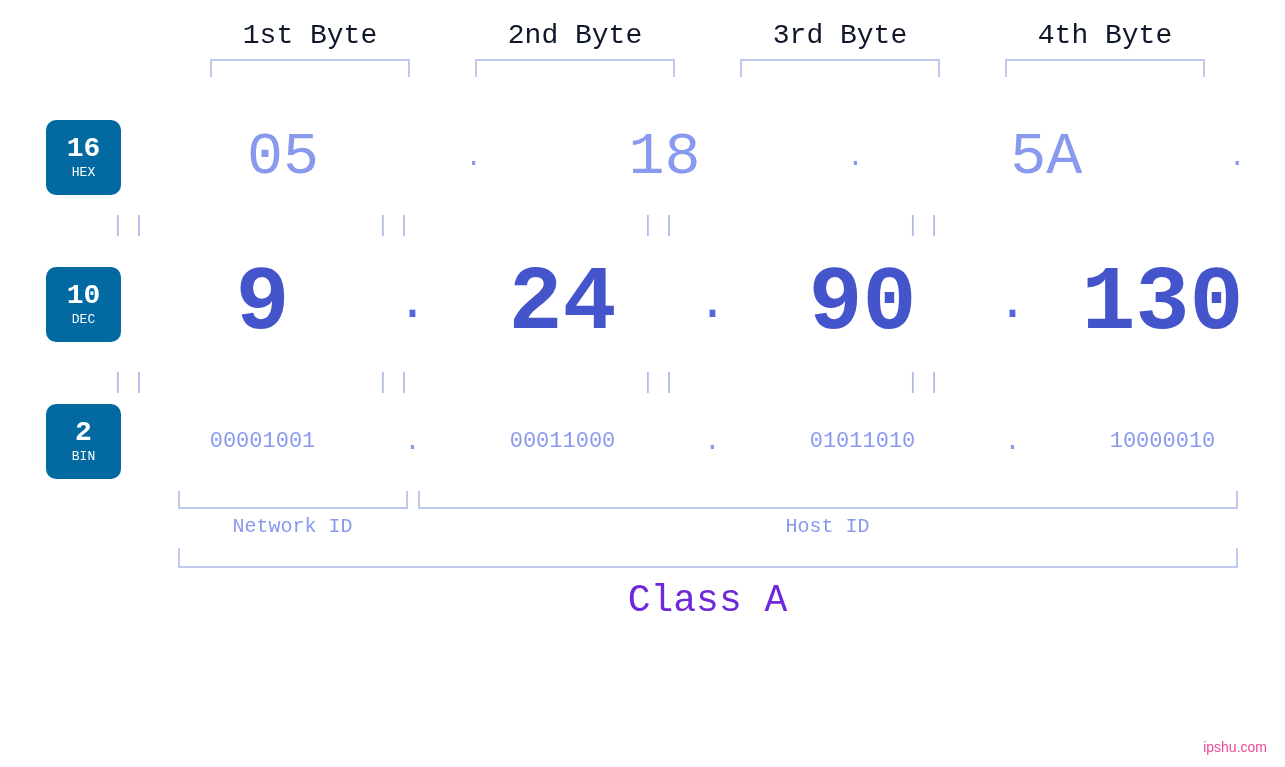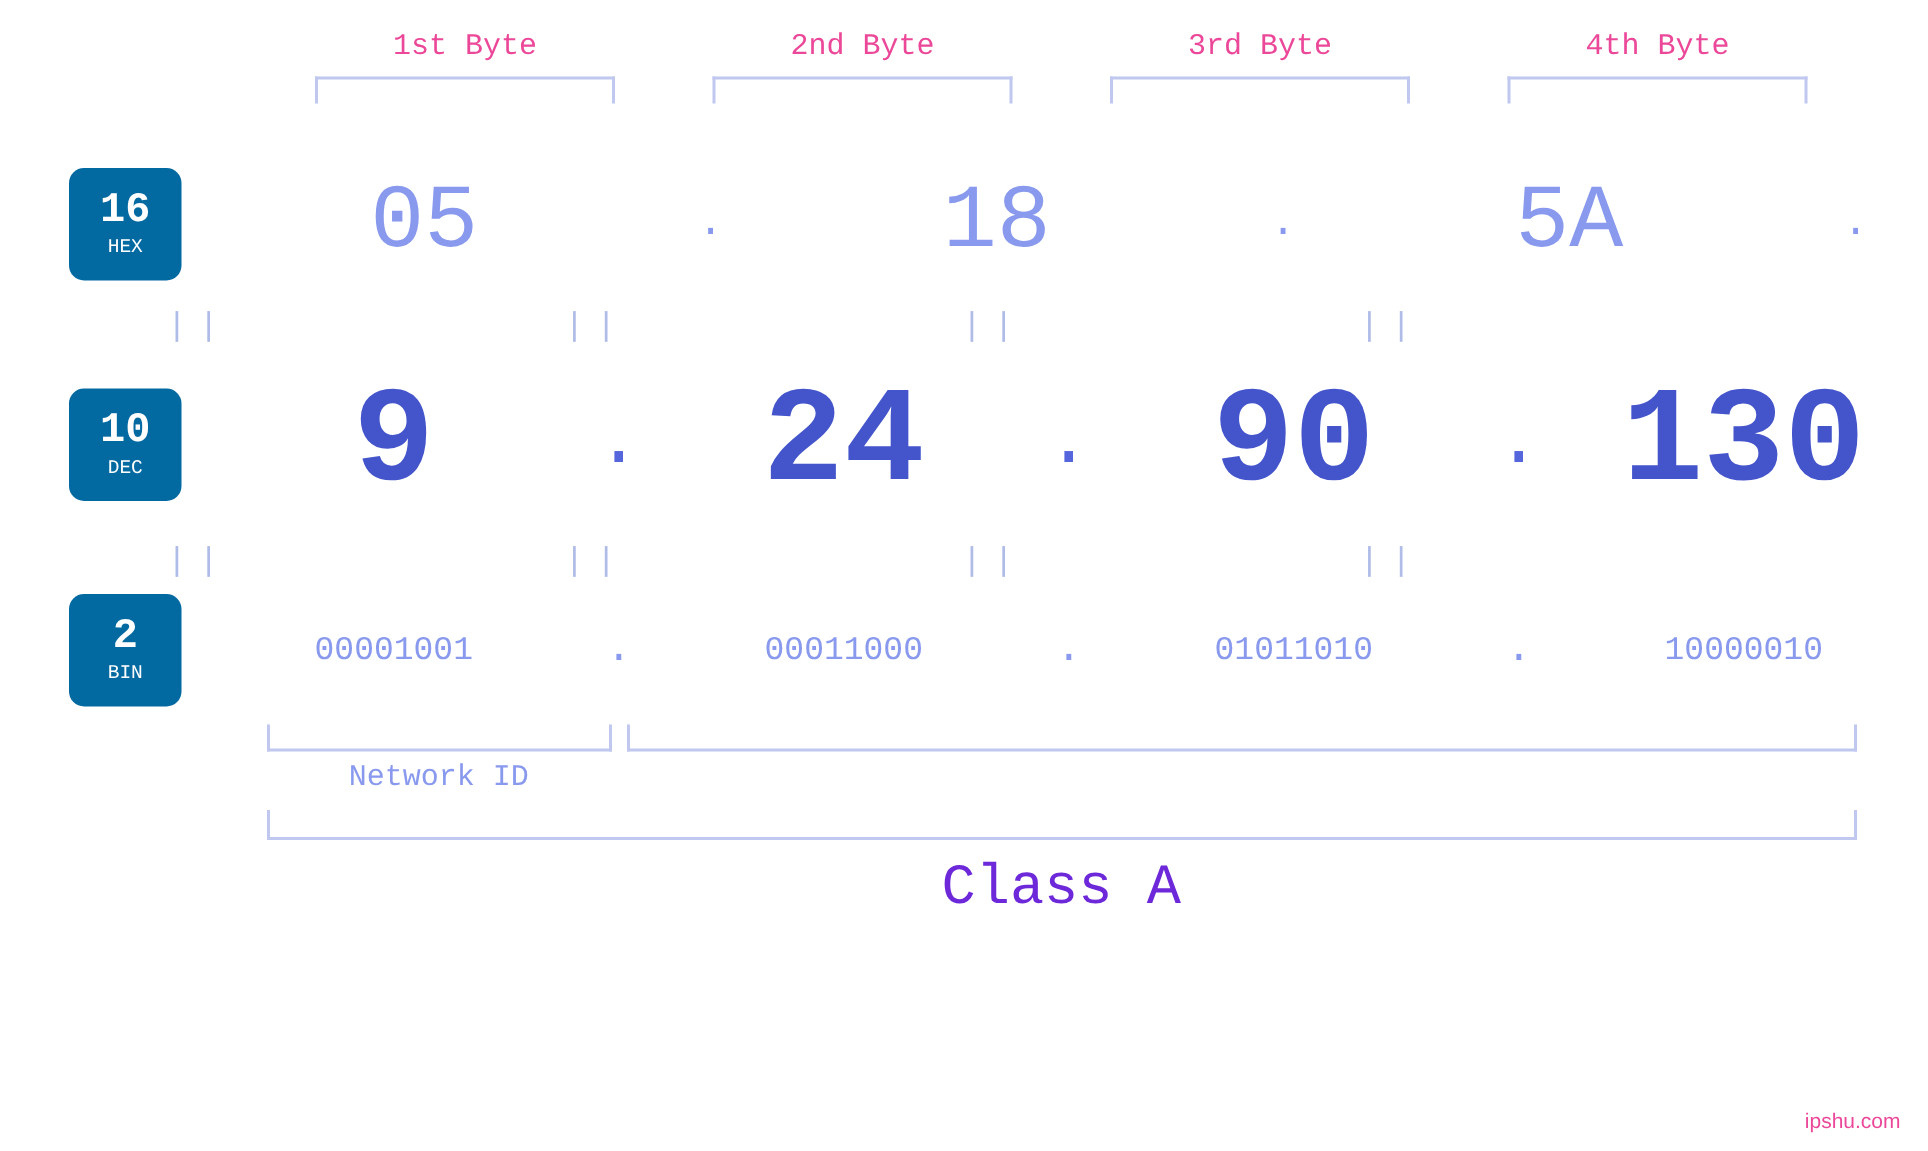--- a/index.html
+++ b/index.html
@@ -28,22 +28,22 @@
       display: flex;
       width: 1060px;
       margin-left: 130px;
       justify-content: space-around;
       margin-bottom: 8px;
     }
 
     .byte-label {
       width: 220px;
       text-align: center;
-      color: #ec4899;
-      font-size: 20px;
+      color: #0f172a;
+      font-size: 28px;
       font-family: 'Courier New', Courier, monospace;
     }
 
     
     .top-brackets {
       display: flex;
       width: 1060px;
       margin-left: 130px;
       justify-content: space-around;
       margin-bottom: 30px;
@@ -373,20 +373,21 @@
 
   <div class="bottom-section">
 
     <div class="bottom-brackets-row">
       <div class="network-bracket"></div>
       <div class="host-bracket"></div>
     </div>
 
     <div class="id-labels">
       <div class="network-id-label">Network ID</div>
+      <div class="host-id-label">Host ID</div>
     </div>
 
     <div class="big-bottom-bracket"></div>
 
     <div class="class-label">Class A</div>
   </div>
 
   <div class="watermark">ipshu.com</div>
 
 </div>

